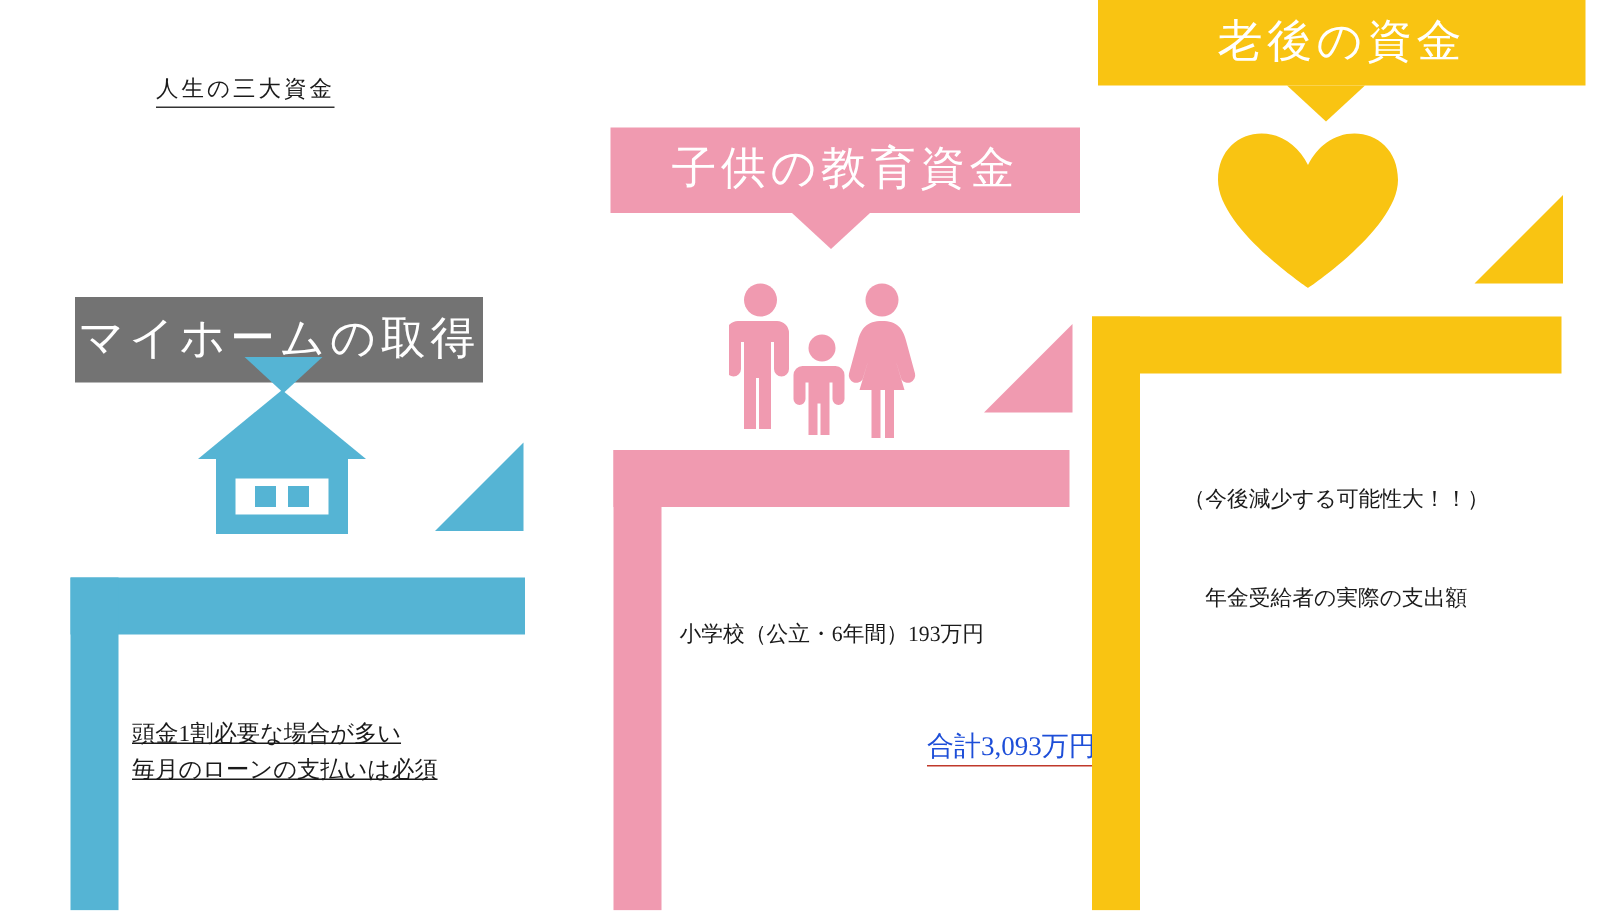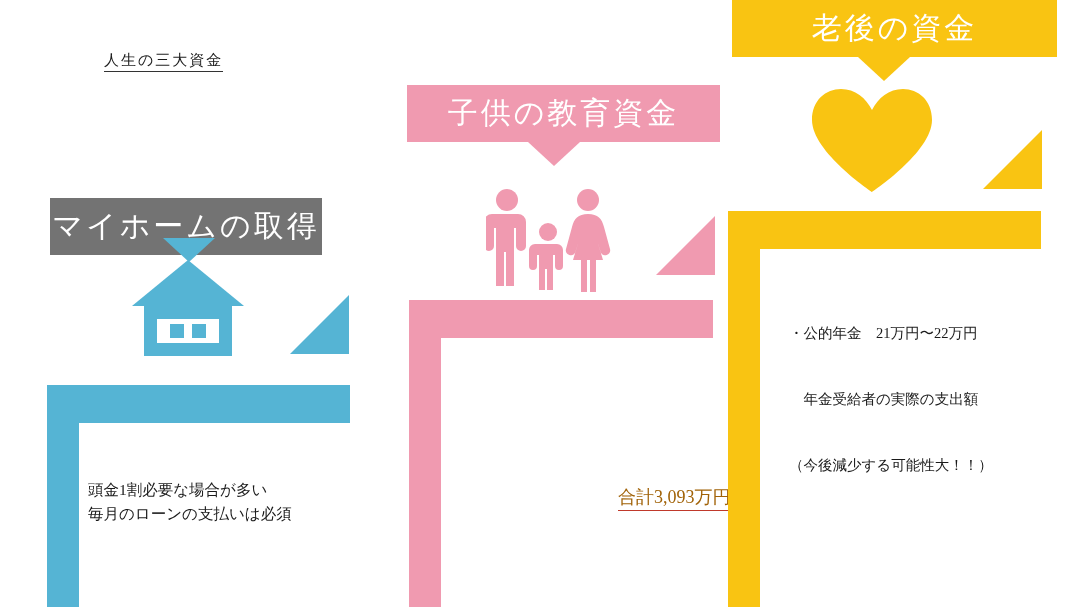--- a/index.html
+++ b/index.html
@@ -149,29 +149,29 @@
   .col-senior .bracket-v { left: 8px;  top: 211px; height: 396px; background: #f9c412; }
 
   
   .body-text {
     position: absolute;
     font-size: 15px;
     line-height: 1.55;
     color: #1a1a1a;
     white-space: pre;
   }
-  .col-home .body-text   { left: 88px;  top: 478px; font-size: 15.5px; }
+  .col-home .body-text   { left: 88px;  top: 478px; font-size: 15.5px; text-decoration: underline; }
   .col-edu .body-text    { left: 75px;  top: 368px; font-size: 14.5px; line-height: 1.52; }
   .col-senior .body-text { left: 69px;  top: 278px; font-size: 14.5px; line-height: 1.52; }
 
   .cost-line { display: block; }
   .total-line {
     position: absolute;
     font-size: 18px;
-    color: #a16207;
+    color: #1d4ed8;
     border-bottom: 1px solid #c0392b;
     padding-bottom: 1px;
     white-space: nowrap;
   }
   .col-edu .total-line { left: 240px; top: 485px; }
 </style>
 </head>
 <body>
 
 <div id="slide">
@@ -223,20 +223,21 @@
         <rect x="95" y="72" width="6" height="32" fill="#f09ab0"></rect>
         <rect x="104" y="72" width="6" height="32" fill="#f09ab0"></rect>
       </svg>
     </div>
 
     <div class="wedge"></div>
     <div class="bracket-h"></div>
     <div class="bracket-v"></div>
 
     <div class="body-text">
+      <span class="cost-line">小学校（公立・6年間）193万円</span>
       
       
       
     </div>
 
     <div class="total-line">合計3,093万円</div>
   </div>
 
   <div class="column col-senior">
 
@@ -249,21 +250,20 @@
       <svg viewBox="0 0 128 110" width="128" height="110" aria-hidden="true">
         <path d="M64,106 C64,106 4,66 4,34 C4,14 18,3 33,3 C47,3 58,12 64,24 C70,12 81,3 95,3 C110,3 124,14 124,34 C124,66 64,106 64,106 Z" fill="#f9c412"></path>
       </svg>
     </div>
 
     <div class="wedge"></div>
     <div class="bracket-h"></div>
     <div class="bracket-v"></div>
 
     <div class="body-text">
-      <span class="cost-line">・公的年金　21万円〜22万円</span>
+      <span class="cost-line">（今後減少する可能性大！！）</span>
       <span class="cost-line">　年金受給者の実際の支出額</span>
-      <span class="cost-line">（今後減少する可能性大！！）</span>
       
       
     </div>
   </div>
 
 </div>
 
 </body></html>

